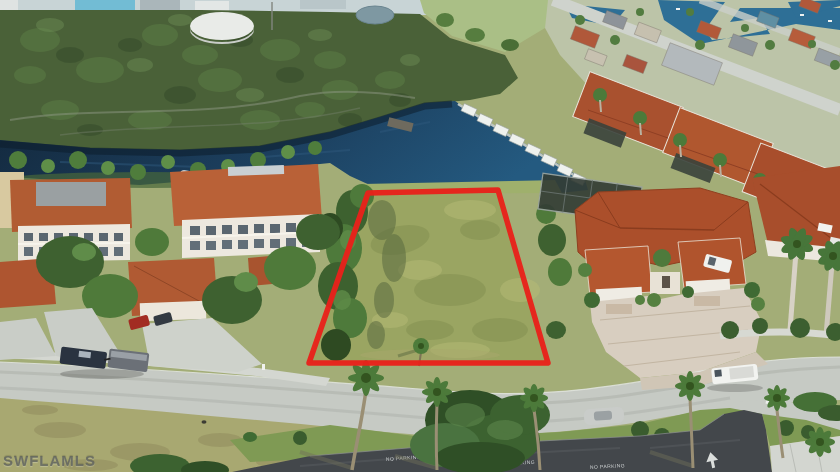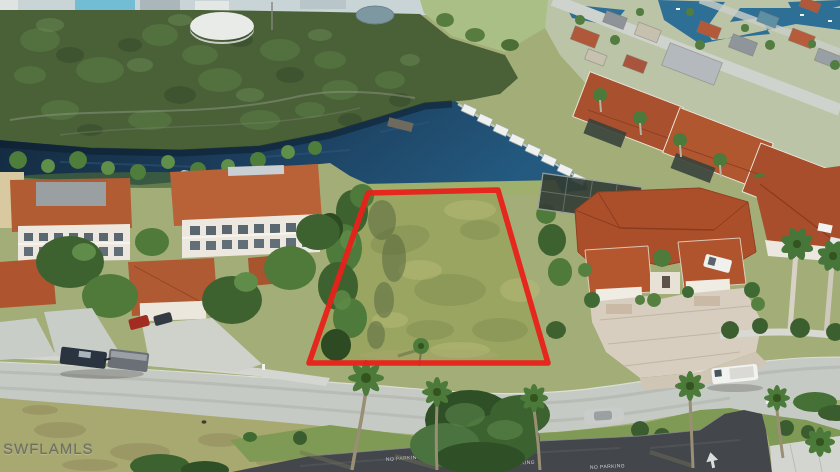--- a/index.html
+++ b/index.html
@@ -2,23 +2,23 @@
 <html><head>
 <meta charset="utf-8">
 <style>
   html,body{margin:0;padding:0;background:#222;}
   #photo{
     position:relative;width:840px;height:472px;overflow:hidden;
     font-family:"Liberation Sans",sans-serif;
   }
   #photo svg{position:absolute;left:0;top:0;display:block;}
   .watermark{
-    position:absolute;left:3px;bottom:15px;
+    position:absolute;left:3px;bottom:3px;
     font-family:"Liberation Sans",sans-serif;
-    font-size:15px;font-weight:normal;letter-spacing:1px;
+    font-size:15px;font-weight:bold;letter-spacing:1px;
     color:rgba(92,96,92,0.78);
     text-shadow:0 1px 1px rgba(255,255,255,0.25), 0 -1px 1px rgba(0,0,0,0.15);
     user-select:none;
   }
   .noparking{fill:#d8dcdd;font-family:"Liberation Sans",sans-serif;font-size:5px;letter-spacing:.4px;opacity:.92;}
 </style>
 </head>
 <body>
 
 <div id="photo">

